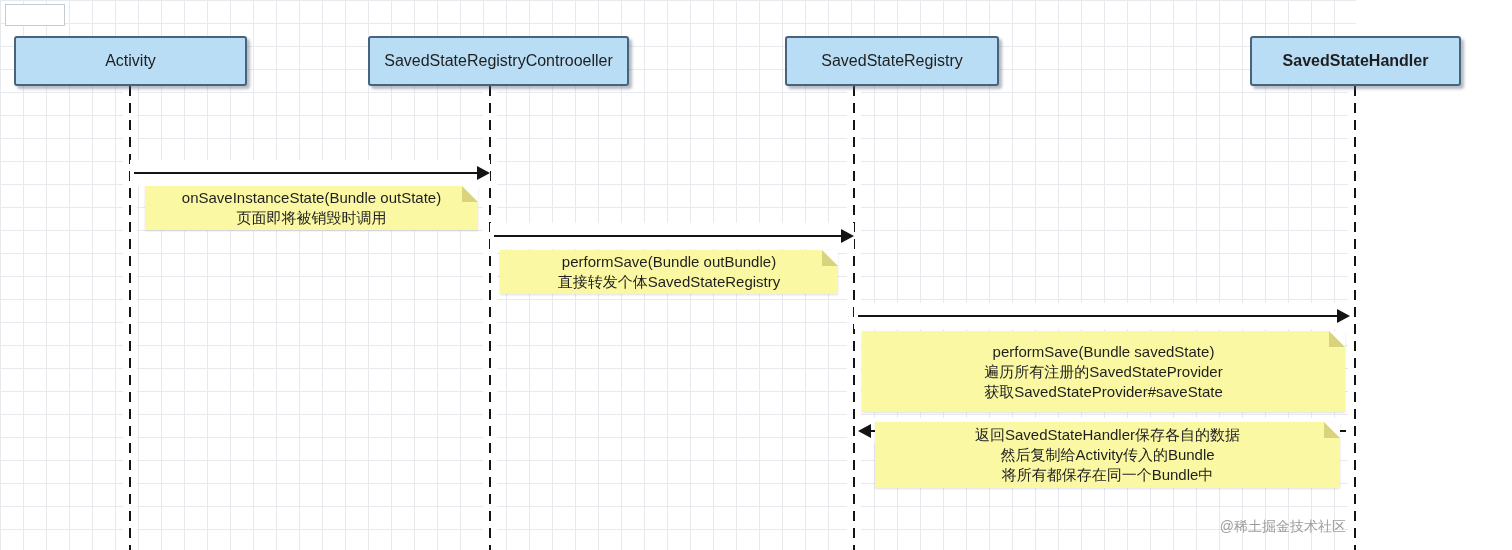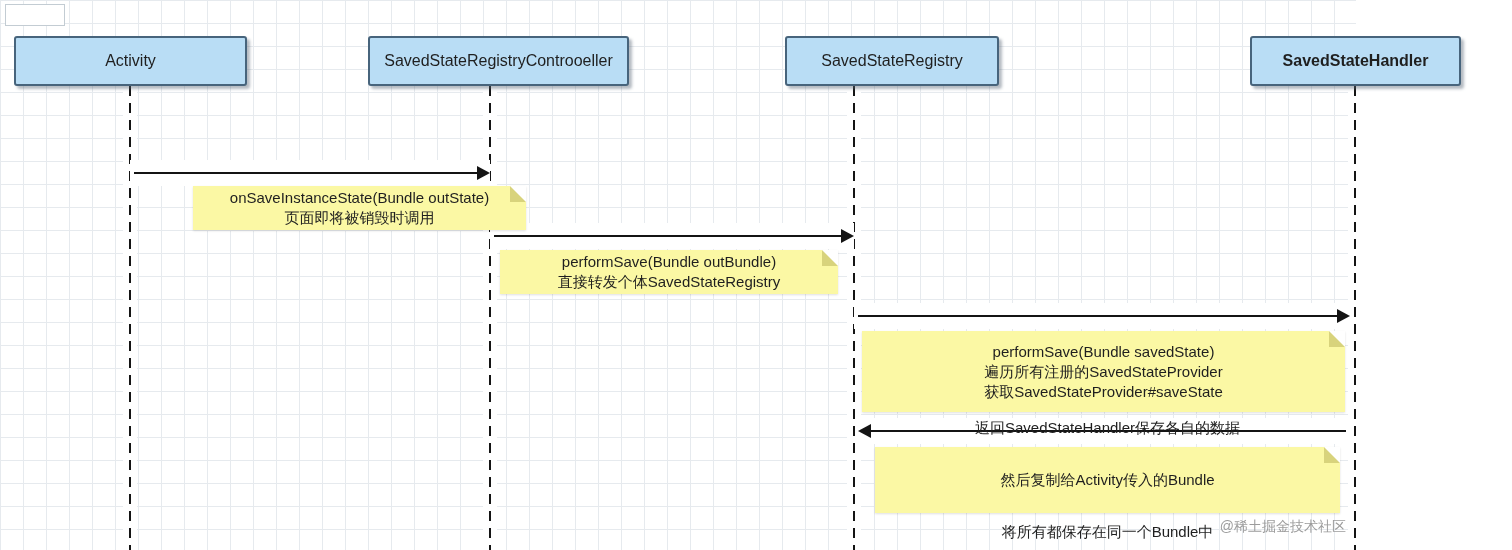--- a/index.html
+++ b/index.html
@@ -95,40 +95,40 @@
   </div>
   <div class="msg-band" style="left:854px;top:303px;width:496px;">
     <div class="shaft" style="left:4px;right:11px;"></div>
     <div class="head-r"></div>
   </div>
   <div class="msg-band" style="left:858px;top:418px;width:492px;">
     <div class="shaft" style="left:11px;right:4px;"></div>
     <div class="head-l"></div>
   </div>
 
-  <div class="note" style="left:145px;top:186px;width:333px;height:44px;margin-left:48px;">
+  <div class="note" style="left:145px;top:186px;width:333px;height:44px;">
     <span class="fold"></span>
     <div>onSaveInstanceState(Bundle outState)</div>
     <div>页面即将被销毁时调用</div>
   </div>
 
   <div class="note" style="left:862px;top:331px;width:483px;height:81px;">
     <span class="fold"></span>
     <div>performSave(Bundle savedState)</div>
     <div>遍历所有注册的SavedStateProvider</div>
     <div>获取SavedStateProvider#saveState</div>
   </div>
 
   <div class="note" style="left:500px;top:250px;width:338px;height:44px;">
     <span class="fold"></span>
     <div>performSave(Bundle outBundle)</div>
     <div>直接转发个体SavedStateRegistry</div>
   </div>
 
-  <div class="note" style="left:875px;top:447px;width:465px;height:66px;gap:32px;">
+  <div class="note" style="left:875px;top:422px;width:465px;height:66px;">
     <span class="fold"></span>
     <div>返回SavedStateHandler保存各自的数据</div>
     <div>然后复制给Activity传入的Bundle</div>
     <div>将所有都保存在同一个Bundle中</div>
   </div>
 
   <div class="watermark">@稀土掘金技术社区</div>
 
 </div>
 

